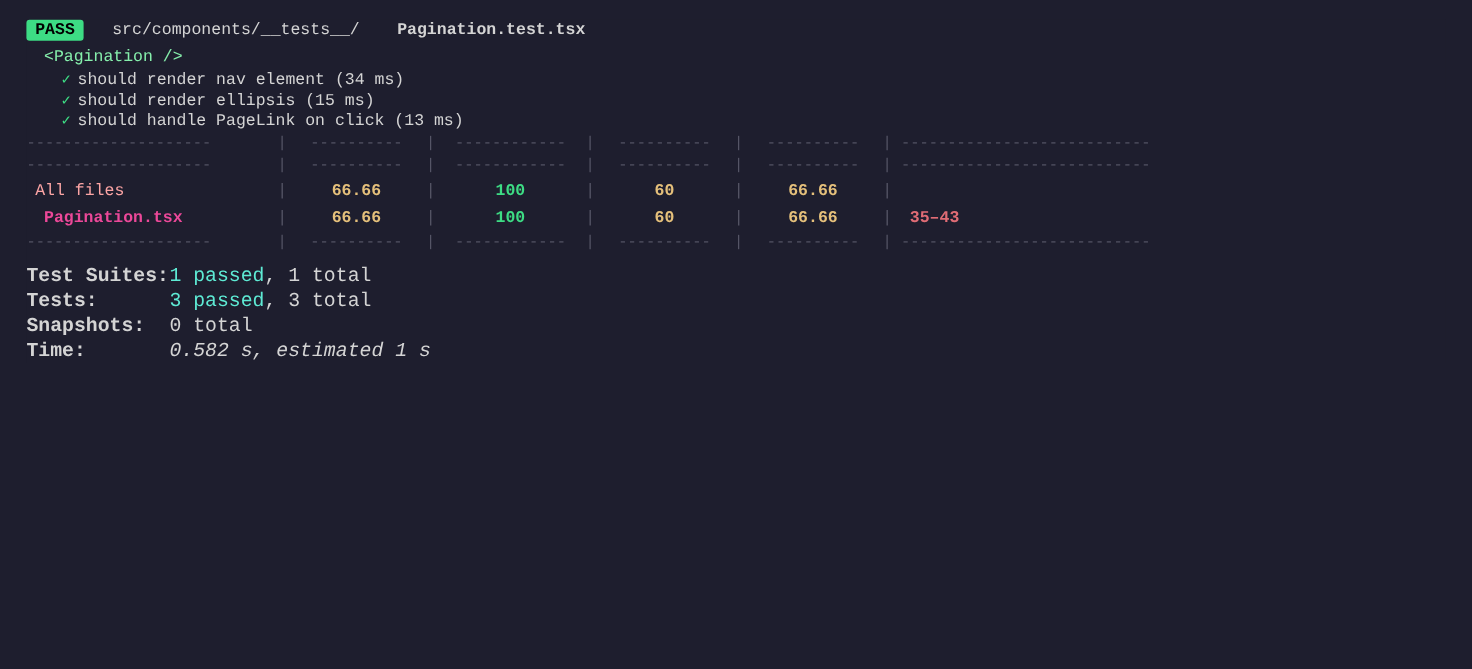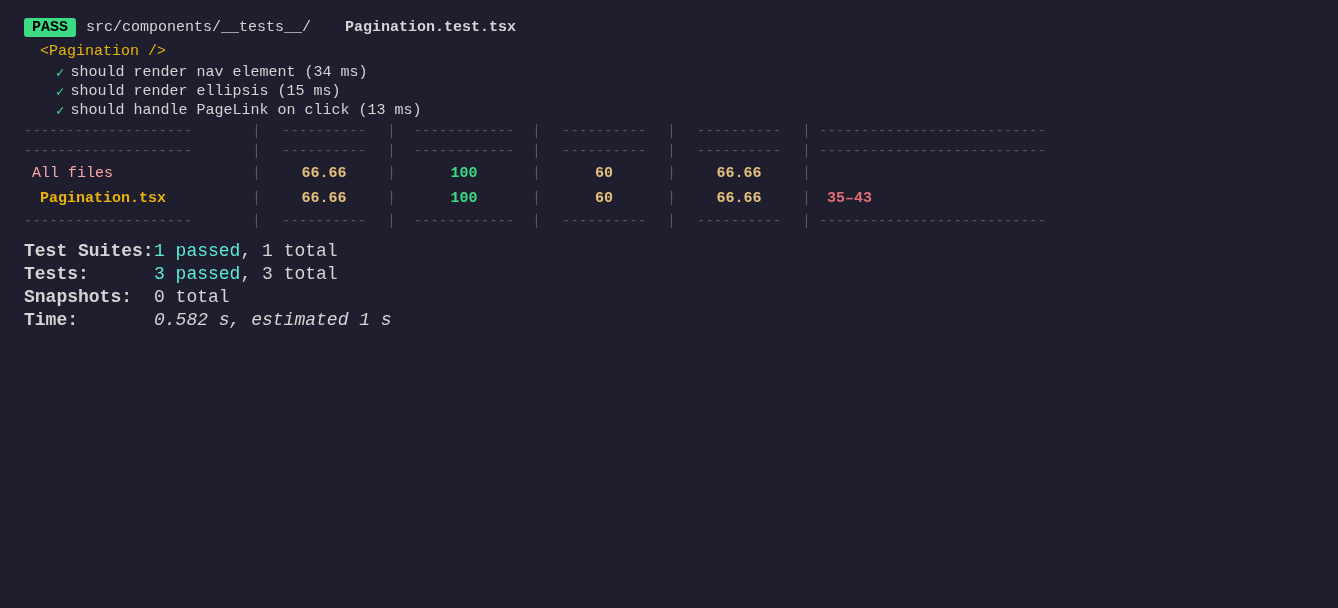--- a/index.html
+++ b/index.html
@@ -20,21 +20,21 @@
     }
 
     .terminal {
       background: #1e1e2e;
       width: 100%;
     }
 
     .pass-line {
       display: flex;
       align-items: center;
-      gap: 10px;
+      gap: 26px;
       margin-bottom: 6px;
     }
 
     .pass-badge {
       background: #3ddc84;
       color: #000;
       font-weight: bold;
       padding: 1px 8px;
       border-radius: 3px;
       font-size: 15px;
@@ -43,21 +43,21 @@
     .file-path {
       color: #d4d4d4;
     }
 
     .file-path .bold {
       font-weight: bold;
       margin-left: 34px;
     }
 
     .suite-name {
-      color: #eab308;
+      color: #86efac;
       padding-left: 16px;
       margin-bottom: 4px;
     }
 
     .test-item {
       color: #d4d4d4;
       padding-left: 32px;
       margin-bottom: 2px;
       display: flex;
       align-items: center;
@@ -93,21 +93,21 @@
     .header-row td {
       color: #d4d4d4;
     }
 
     .row-allfiles td.col-file { color: #fca5a5; font-weight: normal; }
     .row-allfiles td.col-stmts { color: #e5c07b; font-weight: bold; }
     .row-allfiles td.col-branch { color: #3ddc84; font-weight: bold; }
     .row-allfiles td.col-funcs { color: #e5c07b; font-weight: bold; }
     .row-allfiles td.col-lines { color: #e5c07b; font-weight: bold; }
 
-    .row-pagination td.col-file { color: #eab308; font-weight: bold; }
+    .row-pagination td.col-file { color: #ec4899; font-weight: bold; }
     .row-pagination td.col-stmts { color: #e5c07b; font-weight: bold; }
     .row-pagination td.col-branch { color: #3ddc84; font-weight: bold; }
     .row-pagination td.col-funcs { color: #e5c07b; font-weight: bold; }
     .row-pagination td.col-lines { color: #e5c07b; font-weight: bold; }
     .row-pagination td.col-uncovered { color: #e06c75; font-weight: bold; }
 
     .summary-section {
       margin-top: 10px;
     }
 

